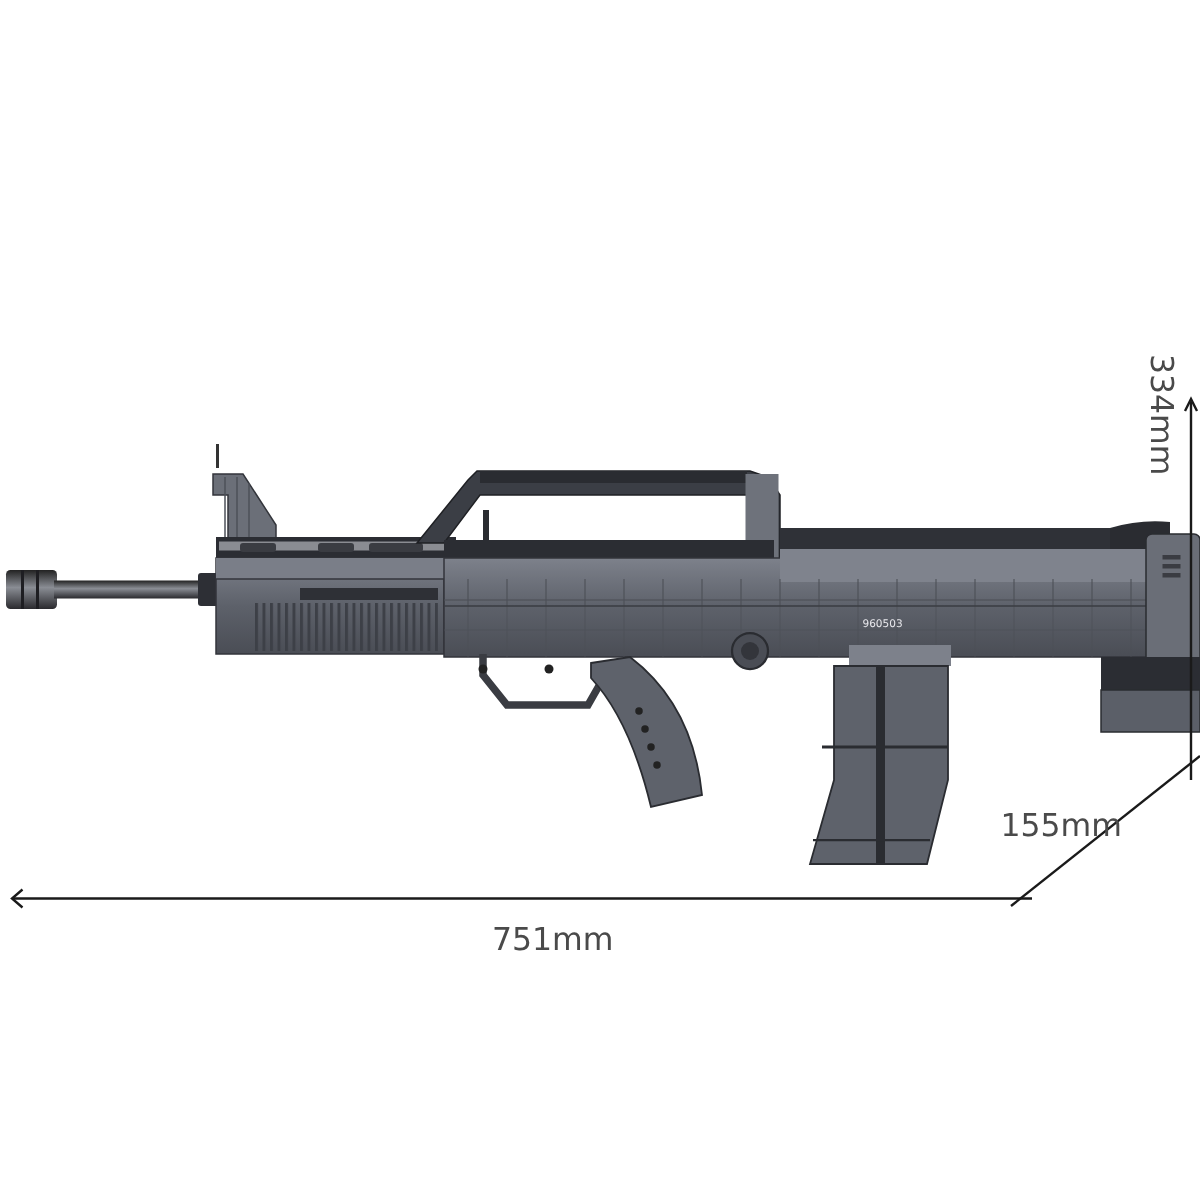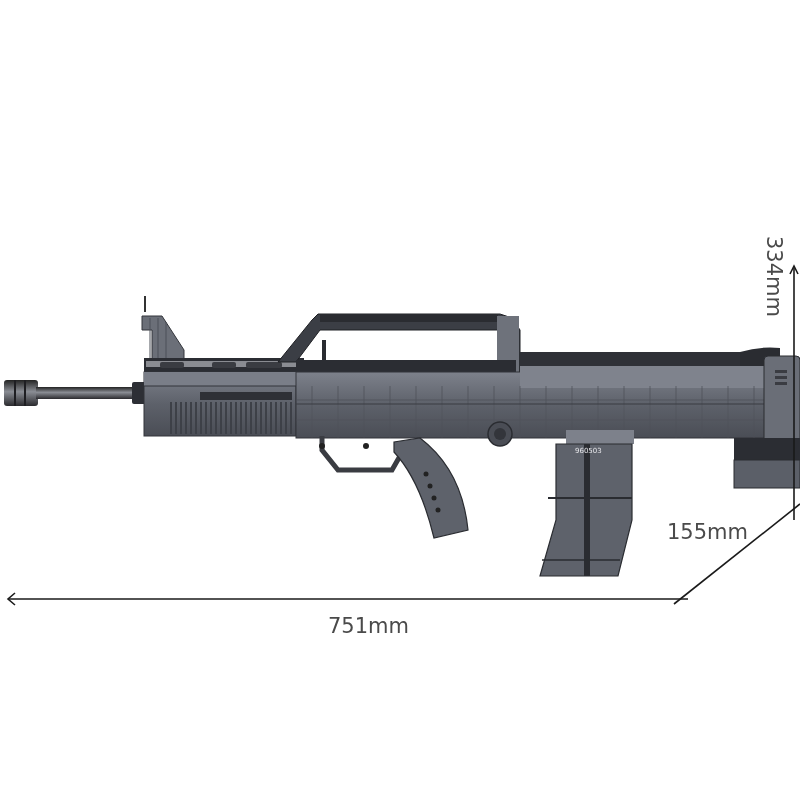--- a/index.html
+++ b/index.html
@@ -1,23 +1,23 @@
 <!DOCTYPE html>
 <html><head>
 <meta charset="utf-8">
 <style>
   html, body { margin: 0; padding: 0; background: #ffffff; }
   body { width: 800px; height: 800px; position: relative; overflow: hidden; font-family: "DejaVu Sans", sans-serif; }
   .stage { position: absolute; left: 0; top: 0; width: 800px; height: 800px; }
   svg { position: absolute; left: 0; top: 0; }
   .dim-label { position: absolute; color: #4a4a4a; font-family: "DejaVu Sans", sans-serif; font-size: 21px; letter-spacing: 0px; }
   .dim-length { left: 328px; top: 614px; }
-  .dim-depth { left: 667px; top: 520px; }
+  .dim-depth { left: 667px; top: 538px; }
   .dim-height { left: 748px; top: 236px; transform-origin: 0 0; transform: translate(38px, 0) rotate(90deg); }
-  .model-no { position: absolute; left: 575px; top: 447px; font-size: 7px; color: #e8e8ec; font-family: "DejaVu Sans", sans-serif; }
+  .model-no { position: absolute; left: 575px; top: 412px; font-size: 7px; color: #e8e8ec; font-family: "DejaVu Sans", sans-serif; }
 </style>
 </head>
 <body>
 
 <div class="stage">
 
   <svg width="800" height="800" viewBox="0 0 800 800">
     <defs>
       <linearGradient id="bodyGrad" x1="0" y1="0" x2="0" y2="1">
         <stop offset="0" stop-color="#7d818b"></stop>

